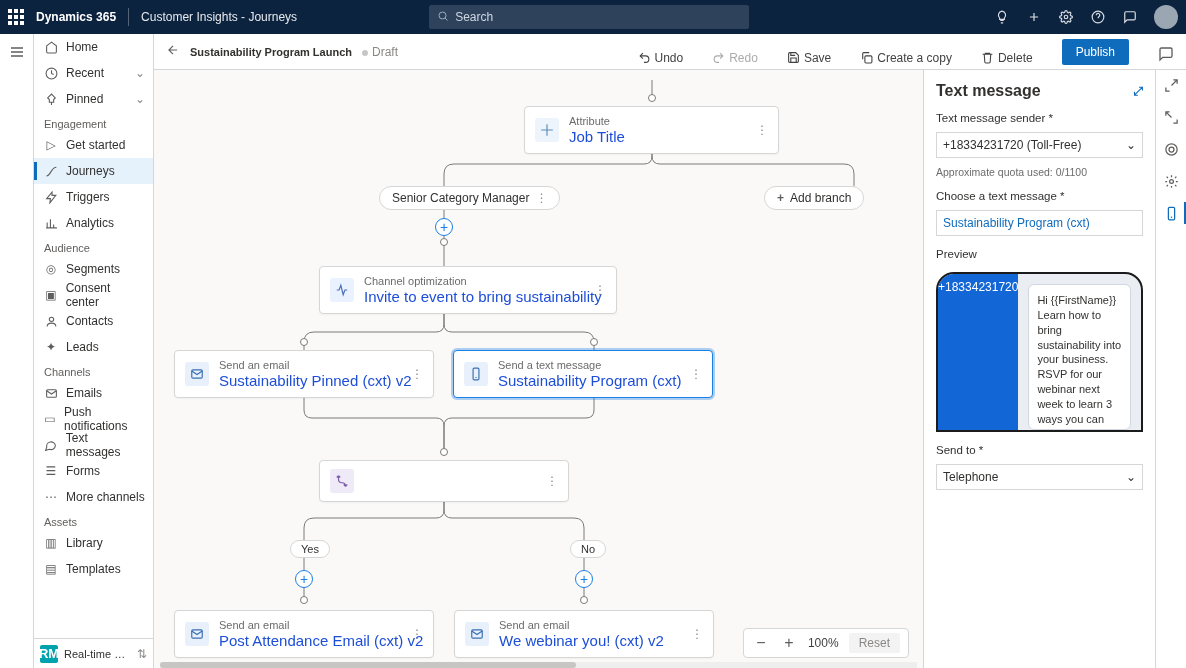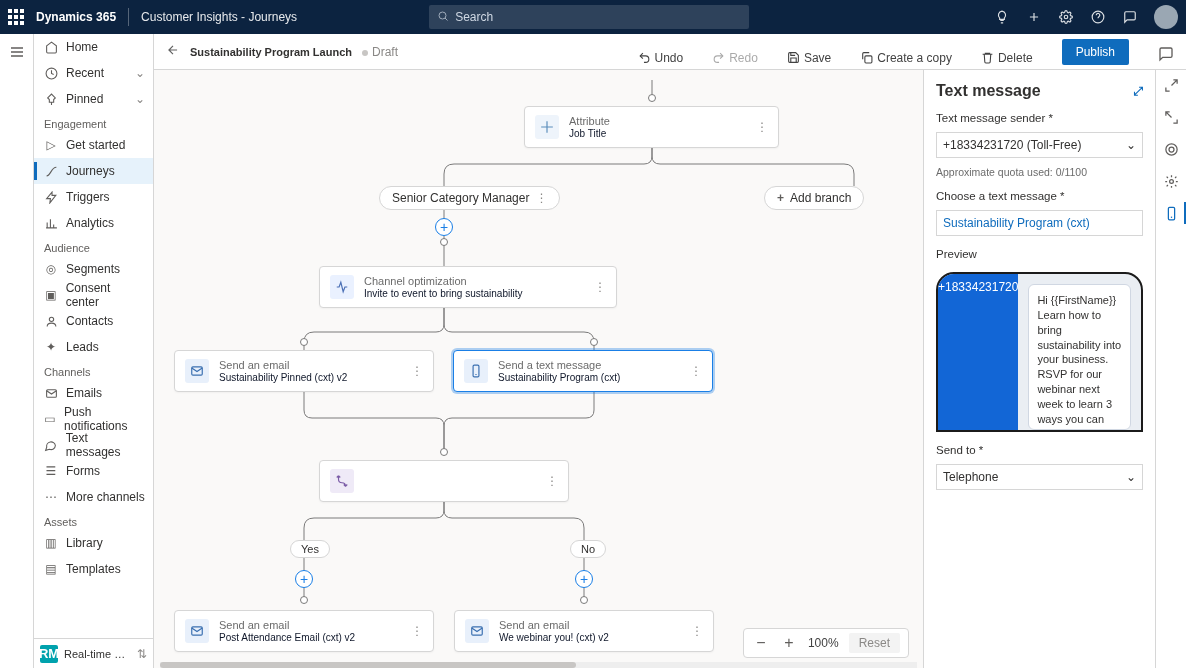--- a/index.html
+++ b/index.html
@@ -56,21 +56,21 @@
   .main{flex:1;display:flex;flex-direction:column;min-width:0}
   .workspace{flex:1;display:flex;min-height:0}
 
   
   .canvas-wrap{flex:1;background:var(--canvas);border-right:1px solid var(--bd);position:relative;overflow:hidden}
   svg.flow{position:absolute;inset:0;width:100%;height:100%}
   .node{position:absolute;background:#fff;border:1px solid var(--bd);border-radius:4px;display:flex;align-items:center;gap:10px;padding:8px 10px;box-shadow:0 1px 2px rgba(0,0,0,.04)}
   .node .nicon{width:24px;height:24px;border-radius:3px;background:#eef4fb;display:flex;align-items:center;justify-content:center;color:#5b8dbb;flex:0 0 24px}
   .node .ntext{display:flex;flex-direction:column;gap:1px;min-width:0}
   .node .ntext .ntype{font-size:11px;color:var(--muted);white-space:nowrap}
-  .node .ntext .ntitle{font-size:10px;color:#0f172a;white-space:nowrap}
+  .node .ntext .ntitle{font-size:15px;color:#1d4ed8;white-space:nowrap}
   .node .dots{margin-left:auto;color:#8a8886}
   .node.selected{border-color:var(--sel);box-shadow:0 0 0 2px rgba(26,127,230,.35)}
   .pill{position:absolute;background:#fff;border:1px solid var(--bd);border-radius:999px;padding:4px 12px;font-size:12px;display:flex;align-items:center;gap:6px}
   .plus-circle{position:absolute;width:18px;height:18px;border:1px solid var(--sel);border-radius:50%;color:var(--sel);display:flex;align-items:center;justify-content:center;font-size:14px;line-height:1;background:#fff}
   .port{position:absolute;width:8px;height:8px;border:1.5px solid #7a7a7a;border-radius:50%;background:#fff}
   .branch-label{position:absolute;background:#fff;border:1px solid var(--bd);border-radius:999px;padding:2px 10px;font-size:11px}
 
   .zoom{position:absolute;right:14px;bottom:10px;background:#fff;border:1px solid var(--bd);border-radius:4px;display:flex;align-items:center;gap:10px;padding:4px 8px;color:#424242}
   .zoom .zbtn{width:18px;height:18px;display:flex;align-items:center;justify-content:center;font-size:16px;color:#605e5c}
   .zoom .reset{background:var(--light);padding:3px 10px;border-radius:2px;color:#8a8886}

